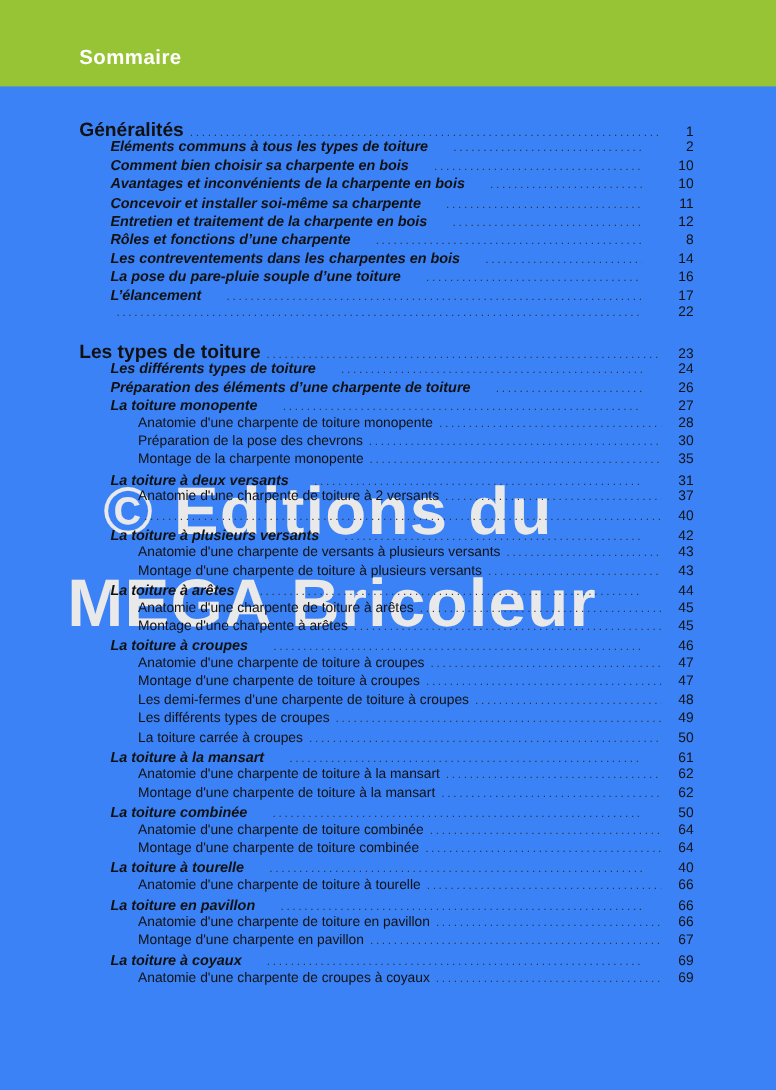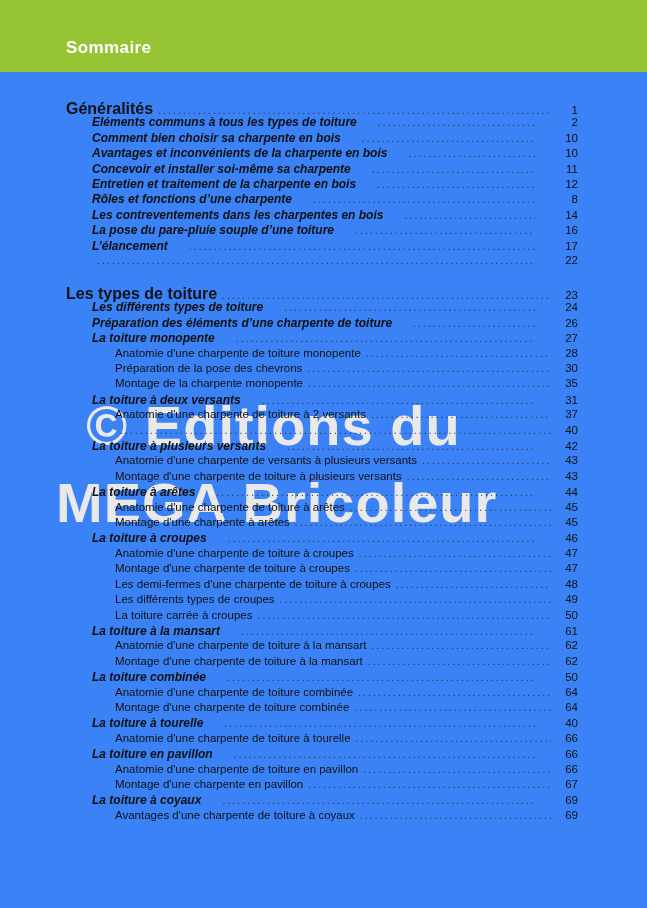--- a/index.html
+++ b/index.html
@@ -334,19 +334,19 @@
         <span class="label">Montage d'une charpente en pavillon</span>
         <span class="dots"></span>
         <span class="num">67</span>
       </div>
       <div class="row lvl2">
         <span class="label">La toiture à coyaux</span>
         <span class="dots"></span>
         <span class="num">69</span>
       </div>
       <div class="row lvl3">
-        <span class="label">Avantages d'une charpente de toiture à coyaux</span>
+        <span class="label">Anatomie d'une charpente de croupes à coyaux</span>
         <span class="dots"></span>
         <span class="num">69</span>
       </div>
     </main>
 
 </div>
 
 </body></html>

